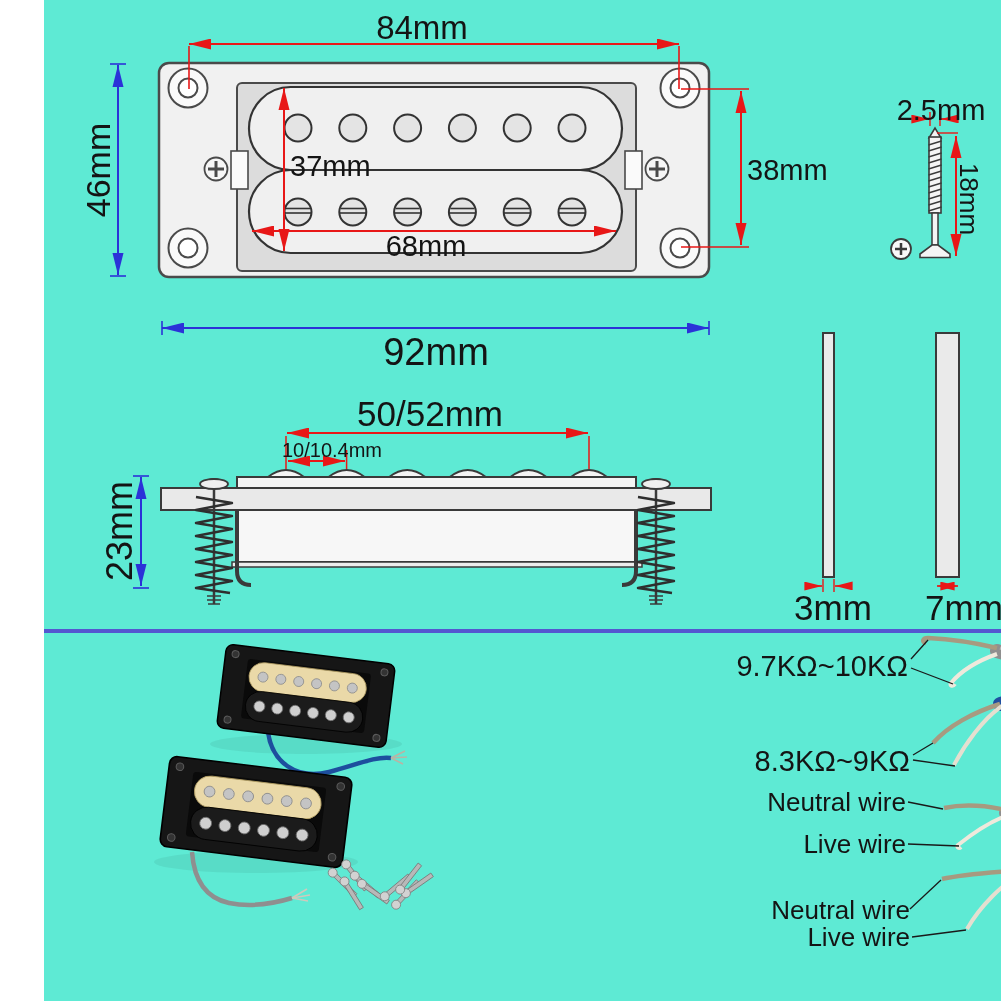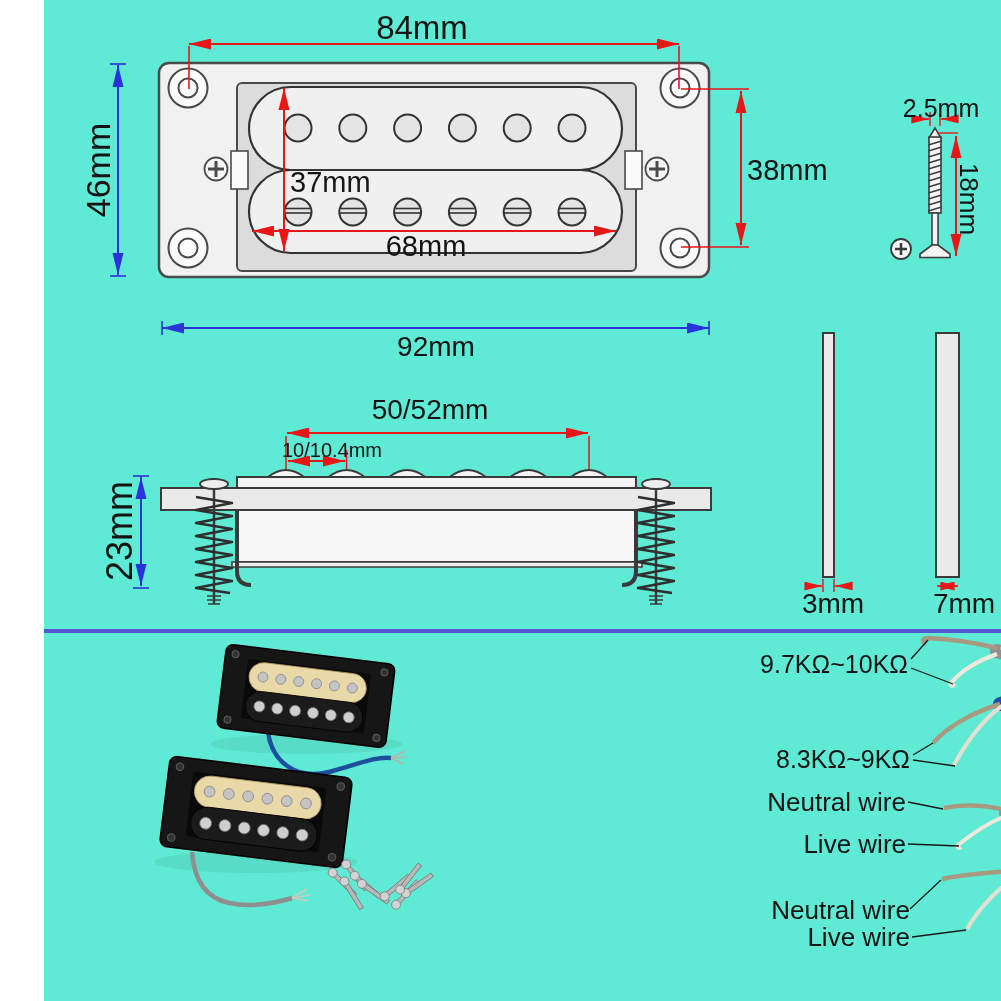--- a/index.html
+++ b/index.html
@@ -4,22 +4,22 @@
 <style>
   html,body{margin:0;padding:0;background:#fff;}
   #stage{position:relative;width:1001px;height:1001px;background:#5eead4;overflow:hidden;
          font-family:"Liberation Sans","DejaVu Sans",sans-serif;margin-left:44px;}
   #art{position:absolute;left:0;top:0;}
   .dim{position:absolute;color:#141414;white-space:nowrap;line-height:1;}
   .cx{transform:translateX(-50%);}
   .rot-ccw{transform:translate(-50%,-50%) rotate(-90deg);}
   .rot-cw{transform:translate(-50%,-50%) rotate(90deg);}
   .f33{font-size:33px;} .f34{font-size:34px;} .f36{font-size:36px;}
-  .f32{font-size:28px;} .f29{font-size:29px;} .f27{font-size:28px;}
-  .f26{font-size:26px;} .f25{font-size:25px;} .f20{font-size:20px;}
+  .f32{font-size:38px;} .f29{font-size:29px;} .f27{font-size:35px;}
+  .f26{font-size:26px;} .f25{font-size:29px;} .f20{font-size:20px;}
   .ra{}
 </style>
 </head>
 <body>
 
 <div id="stage">
 
 <svg id="art" width="1001" height="1001" viewBox="0 0 1001 1001">
   <defs>
     <marker id="mre" markerWidth="12" markerHeight="7" refX="11" refY="2.75" orient="auto">
@@ -359,21 +359,21 @@
       <line x1="864" y1="802" x2="899" y2="809"></line>
       <line x1="864" y1="844" x2="915" y2="846"></line>
       <line x1="866" y1="909" x2="897" y2="880"></line>
       <line x1="868" y1="937" x2="922" y2="930"></line>
     </g>
   </g>
 </svg>
 
 <div class="dim cx f33" style="left:378px;top:11px;">84mm</div>
 <div class="dim rot-ccw f34" style="left:54px;top:170px;">46mm</div>
-<div class="dim f29" style="left:246px;top:168px;text-align:right;">37mm</div>
+<div class="dim f29" style="left:246px;top:152px;text-align:right;">37mm</div>
 <div class="dim cx f29" style="left:382px;top:232px;">68mm</div>
 <div class="dim f29" style="left:703px;top:156px;">38mm</div>
 <div class="dim cx f25" style="left:897px;top:96px;">2.5mm</div>
 <div class="dim rot-cw f26" style="left:925px;top:199px;">18mm</div>
 <div class="dim cx f32" style="left:392px;top:333px;">92mm</div>
 <div class="dim cx f27" style="left:386px;top:396px;">50/52mm</div>
 <div class="dim cx f20" style="left:288px;top:440px;">10/10.4mm</div>
 <div class="dim rot-ccw f36" style="left:76px;top:531px;">23mm</div>
 <div class="dim cx f27" style="left:789px;top:590px;text-align:center;">3mm</div>
 <div class="dim cx f27" style="left:920px;top:590px;">7mm</div>

